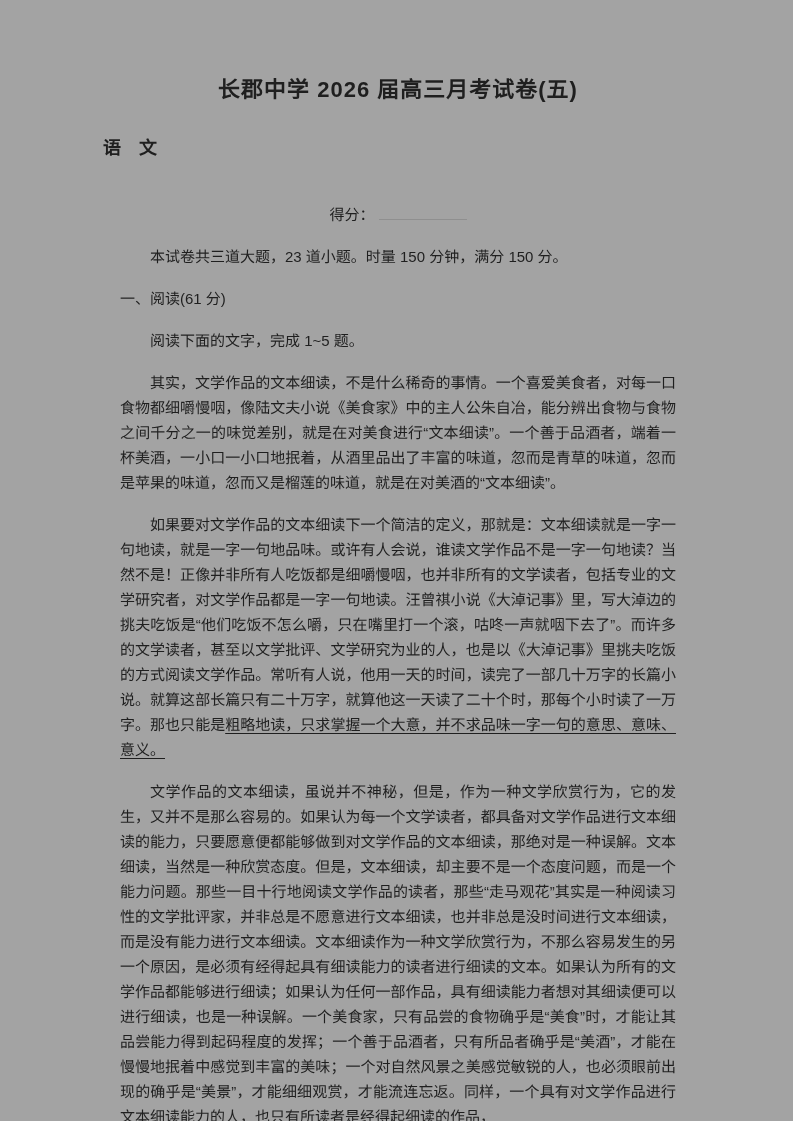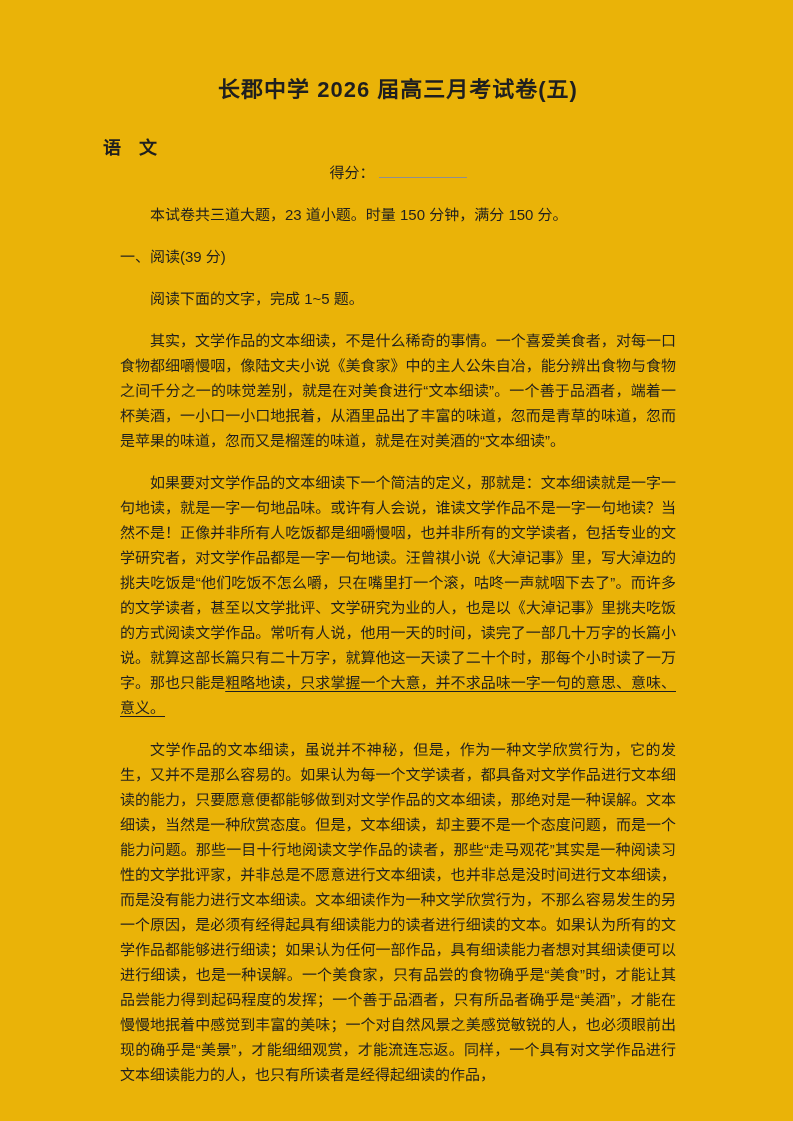--- a/index.html
+++ b/index.html
@@ -5,21 +5,21 @@
   html, body {
     margin: 0;
     padding: 0;
     background: #ffffff;
   }
   .page {
     position: relative;
     width: 793px;
     height: 1121px;
     margin: 0 auto;
-    background: #eab308;
+    background: #a3a3a3;
     box-sizing: border-box;
     padding: 76px 100px 0 103px;
     font-family: "Liberation Sans", sans-serif;
     font-size: 15px;
     line-height: 25px;
     color: #1f1f1f;
     overflow: hidden;
   }
   .title {
     margin: 0;
@@ -29,20 +29,21 @@
     font-weight: 600;
     letter-spacing: 1px;
   }
   .subject {
     margin: 32px 0 0 0;
     font-size: 18px;
     line-height: 24px;
     font-weight: 600;
   }
   .score-line {
+    margin-top: 42px;
     text-align: center;
     line-height: 25px;
   }
   .score-blank {
     display: inline-block;
     width: 88px;
     height: 14px;
     margin-left: 4px;
     border-bottom: 1px solid #8f8f8f;
     vertical-align: baseline;
@@ -73,21 +74,21 @@
   <h1 class="title">长郡中学 2026 届高三月考试卷(五)</h1>
 
   <h2 class="subject">语　文</h2>
 
   <div class="score-line">
     <span>得分：</span><span class="score-blank"></span>
   </div>
 
   <p class="indent">本试卷共三道大题，23 道小题。时量 150 分钟，满分 150 分。</p>
 
-  <p class="section-heading">一、阅读(39 分)</p>
+  <p class="section-heading">一、阅读(61 分)</p>
 
 
   <p class="indent">阅读下面的文字，完成 1~5 题。</p>
 
 
   <p class="para">其实，文学作品的文本细读，不是什么稀奇的事情。一个喜爱美食者，对每一口食物都细嚼慢咽，像陆文夫小说《美食家》中的主人公朱自冶，能分辨出食物与食物之间千分之一的味觉差别，就是在对美食进行“文本细读”。一个善于品酒者，端着一杯美酒，一小口一小口地抿着，从酒里品出了丰富的味道，忽而是青草的味道，忽而是苹果的味道，忽而又是榴莲的味道，就是在对美酒的“文本细读”。</p>
 
   <p class="para"><span>如果要对文学作品的文本细读下一个简洁的定义，那就是：文本细读就是一字一句地读，就是一字一句地品味。或许有人会说，谁读文学作品不是一字一句地读？当然不是！正像并非所有人吃饭都是细嚼慢咽，也并非所有的文学读者，包括专业的文学研究者，对文学作品都是一字一句地读。汪曾祺小说《大淖记事》里，写大淖边的挑夫吃饭是“他们吃饭不怎么嚼，只在嘴里打一个滚，咕咚一声就咽下去了”。而许多的文学读者，甚至以文学批评、文学研究为业的人，也是以《大淖记事》里挑夫吃饭的方式阅读文学作品。常听有人说，他用一天的时间，读完了一部几十万字的长篇小说。就算这部长篇只有二十万字，就算他这一天读了二十个时，那每个小时读了一万字。那也只能是</span><span class="u">粗略地读，只求掌握一个大意，并不求品味一字一句的意思、意味、意义。</span></p>
 
   <p class="para">文学作品的文本细读，虽说并不神秘，但是，作为一种文学欣赏行为，它的发生，又并不是那么容易的。如果认为每一个文学读者，都具备对文学作品进行文本细读的能力，只要愿意便都能够做到对文学作品的文本细读，那绝对是一种误解。文本细读，当然是一种欣赏态度。但是，文本细读，却主要不是一个态度问题，而是一个能力问题。那些一目十行地阅读文学作品的读者，那些“走马观花”其实是一种阅读习性的文学批评家，并非总是不愿意进行文本细读，也并非总是没时间进行文本细读，而是没有能力进行文本细读。文本细读作为一种文学欣赏行为，不那么容易发生的另一个原因，是必须有经得起具有细读能力的读者进行细读的文本。如果认为所有的文学作品都能够进行细读；如果认为任何一部作品，具有细读能力者想对其细读便可以进行细读，也是一种误解。一个美食家，只有品尝的食物确乎是“美食”时，才能让其品尝能力得到起码程度的发挥；一个善于品酒者，只有所品者确乎是“美酒”，才能在慢慢地抿着中感觉到丰富的美味；一个对自然风景之美感觉敏锐的人，也必须眼前出现的确乎是“美景”，才能细细观赏，才能流连忘返。同样，一个具有对文学作品进行文本细读能力的人，也只有所读者是经得起细读的作品，</p>

